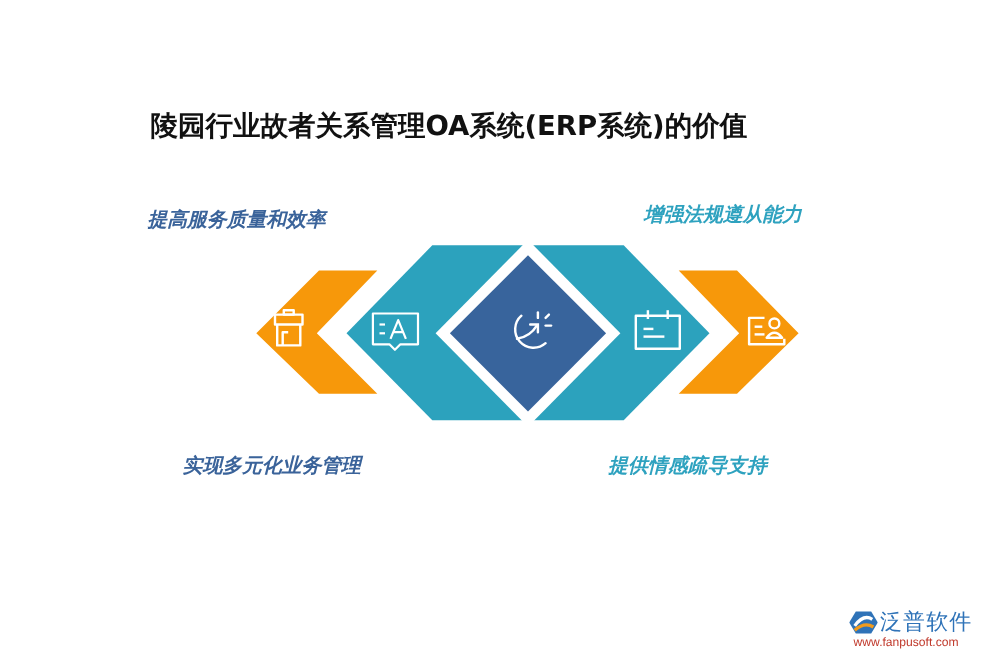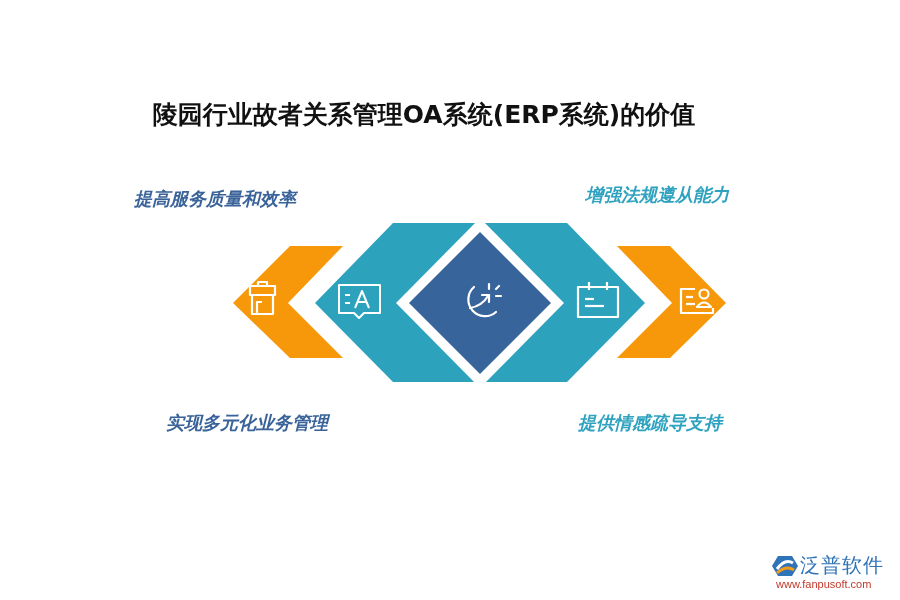--- a/index.html
+++ b/index.html
@@ -1,34 +1,34 @@
 <!DOCTYPE html>
 <html><head>
 <meta charset="utf-8">
 <style>
   html, body { margin:0; padding:0; }
   body { width:900px; height:600px; background:#ffffff; position:relative; overflow:hidden; font-family:"DejaVu Sans", "Liberation Sans", sans-serif; }
-  .title { position:absolute; left:0; top:98px; width:816px; text-align:center; font-size:25px; font-weight:bold; color:#111111; letter-spacing:0px;margin-left:16px; }
+  .title { position:absolute; left:0; top:98px; width:816px; text-align:center; font-size:25px; font-weight:bold; color:#111111; letter-spacing:0px; }
   .label { position:absolute; font-size:18px; font-weight:bold; white-space:nowrap;font-style:italic; }
   .label.blue { color:#3a639a; }
   .label.teal { color:#2ea2bf; }
   svg.diagram { position:absolute; left:0; top:0; }
   .logo { position:absolute; left:772px; top:552px; width:125px; height:45px; }
   .logo-text { position:absolute; left:28px; top:0px; font-size:20px; color:#2f73b8; font-family:"DejaVu Sans", sans-serif; letter-spacing:1px; }
   .logo-url { position:absolute; left:4px; top:26px; font-size:11px; color:#c0392b; font-family:Liberation Sans, sans-serif; }
 </style>
 </head>
 <body>
 
 <div class="title">陵园行业故者关系管理OA系统(ERP系统)的价值</div>
 
 <div class="label blue" style="left:134px; top:187px;">提高服务质量和效率</div>
 <div class="label teal" style="left:569px; top:183px;margin-left:16px;">增强法规遵从能力</div>
 <div class="label blue" style="left:166px; top:411px;">实现多元化业务管理</div>
-<div class="label teal" style="left:578px; top:411px;">提供情感疏导支持</div>
+<div class="label teal" style="left:553px; top:411px;">提供情感疏导支持</div>
 
 <svg class="diagram" width="900" height="600" viewBox="0 0 900 600">
 
   <polygon points="343,246 288,303 343,358 290,358 233,303 290,246" fill="#f7980a"></polygon>
 
   <polygon points="393,223 480,223 480,382 393,382 315,303" fill="#2ca2bd"></polygon>
 
   <polygon points="480,223 567,223 645,303 567,382 480,382" fill="#2ca2bd"></polygon>
 
   <polygon points="480,218 564,303 480,388 396,303" fill="#ffffff"></polygon>

